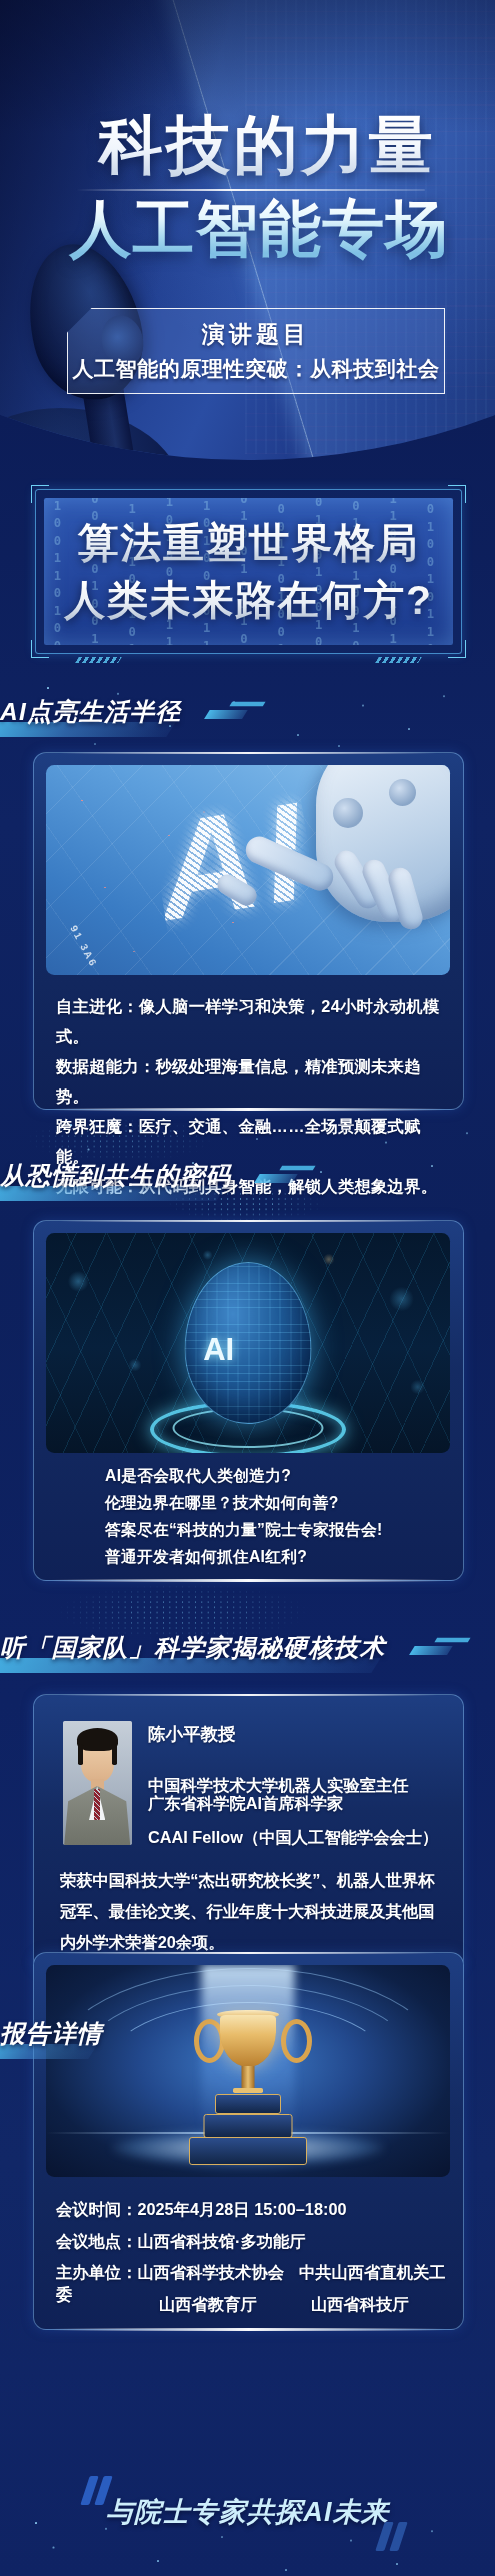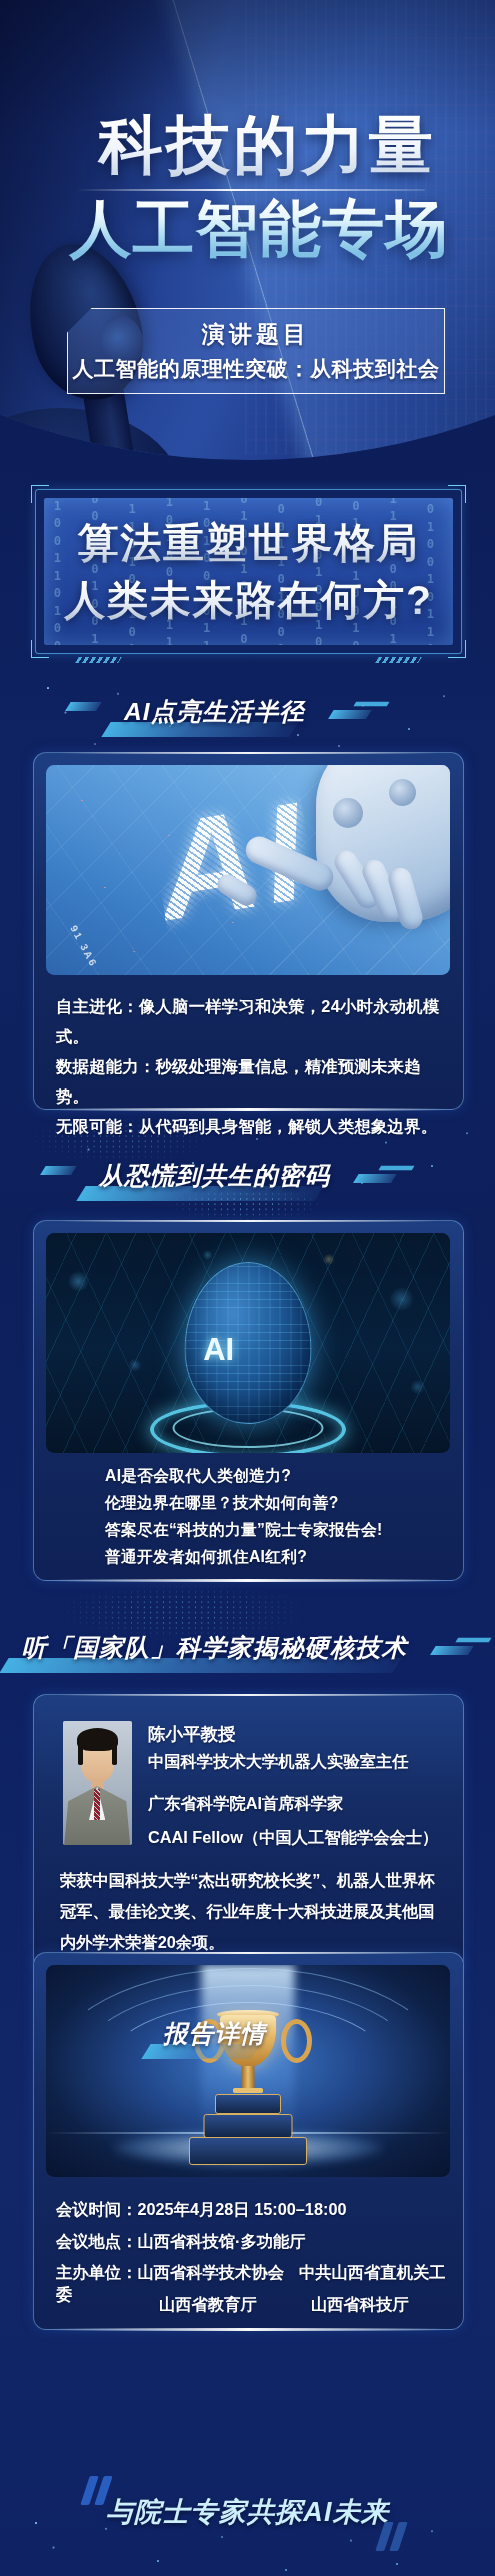--- a/index.html
+++ b/index.html
@@ -74,21 +74,21 @@
     box-shadow:inset 0 0 22px rgba(120,190,255,.35);}
   .bin-col{position:absolute;top:-5.8px;font-family:"DejaVu Sans Mono","Liberation Mono",monospace;
     font-size:12.2px;line-height:17.5px;color:rgba(165,222,247,.34);white-space:pre-line;font-weight:700;}
   .panel-line{position:absolute;left:0;width:100%;text-align:center;font-size:41px;font-weight:900;letter-spacing:1.7px;
     background:linear-gradient(180deg,#ffffff 18%,#e7edf5 55%,#9fb0c6 100%);
     -webkit-background-clip:text;background-clip:text;color:transparent;
     filter:drop-shadow(0 2.9px 4.7px rgba(4,10,35,.7));}
   .panel-l1{top:18.6px;} .panel-l2{top:75px;}
 
   
-  .sec-header{position:absolute;left:0;width:429px;text-align:center;}
+  .sec-header{position:absolute;left:0;width:429px;}
   .hd-inner{position:relative;display:inline-block;}
   .hd-text{position:relative;z-index:2;font-size:24.5px;font-weight:900;font-style:italic;color:#ffffff;
     letter-spacing:1.2px;text-shadow:0 2.3px 4.7px rgba(5,12,45,.7);}
   .hd-bar{position:absolute;z-index:1;left:-17.5px;right:10.5px;bottom:-9.3px;height:15px;transform:skewX(-32deg);
     background:linear-gradient(90deg, rgba(72,185,235,.95) 0%, rgba(70,150,220,.55) 45%, rgba(60,120,200,.10) 100%);}
   .hd-dash{position:absolute;height:8.7px;transform:skewX(-32deg);
     background:linear-gradient(90deg,#4ab8e9,rgba(70,150,220,.25));}
   .hd-dash-l{left:-56px;top:7px;width:31px;}
   .hd-dash-r{right:-64px;top:15px;width:38px;box-shadow:15px -10.5px 0 -2.3px rgba(74,184,233,.9);}
 
@@ -180,21 +180,21 @@
     background:linear-gradient(180deg,#8a8d84,#6f7269);
     clip-path:polygon(50% 0,94% 26%,100% 100%,0 100%,6% 26%);}
   .p-shirt{position:absolute;left:26px;top:65px;width:16.3px;height:34px;background:#f2f4f6;
     clip-path:polygon(50% 0,100% 100%,0 100%);}
   .p-tie{position:absolute;left:31px;top:68px;width:5.8px;height:31px;border-radius:1.2px;
     background:repeating-linear-gradient(45deg,#8c2430 0 2.3px,#c8d0da 2.3px 3.5px);}
   .sp-name{position:absolute;left:114px;top:27px;font-size:17.5px;font-weight:800;color:#fff;
     text-shadow:0 1.2px 2.3px rgba(0,10,40,.65);}
   .sp-role{position:absolute;left:114px;font-size:16.3px;font-weight:700;color:#fff;
     text-shadow:0 1.2px 2.3px rgba(0,10,40,.65);}
-  .role-0{top:56px;} .role-1{top:98px;text-align:center;} .role-2{top:132px;}
+  .role-0{top:80px;} .role-1{top:98px;text-align:center;} .role-2{top:132px;}
   .sp-ach{position:absolute;left:26px;top:170px;width:382px;font-size:16.3px;font-weight:800;line-height:31px;
     color:#fff;text-shadow:0 1.2px 2.3px rgba(0,10,40,.65);}
 
   
   .card-report{top:1952px;height:376px;}
   .img-trophy{height:212px;background:
     radial-gradient(ellipse at 50% 46%, #3e7bc8 0%, #22488c 38%, #0d2046 72%, #081430 100%);}
   .t-beam{position:absolute;left:50%;top:0;transform:translateX(-50%);width:93px;height:100%;
     background:linear-gradient(180deg, rgba(210,235,255,.9), rgba(120,180,255,.28) 45%, transparent 80%);filter:blur(4.1px);}
   .t-arc{position:absolute;left:50%;transform:translateX(-50%);border:1.7px solid transparent;
@@ -553,20 +553,21 @@
       <div class="knuckle kn2"></div>
       <div class="finger finger-c1"></div>
       <div class="finger finger-c2"></div>
       <div class="finger finger-c3"></div>
       <div class="finger finger-point"></div>
       <div class="finger finger-tip"></div>
     </div>
     <div class="bullets bullets-life">
       <div class="bullet">自主进化：像人脑一样学习和决策，24小时永动机模式。</div>
       <div class="bullet">数据超能力：秒级处理海量信息，精准预测未来趋势。</div>
+      <div class="bullet">跨界狂魔：医疗、交通、金融……全场景颠覆式赋能。</div>
       <div class="bullet">无限可能：从代码到具身智能，解锁人类想象边界。</div>
     </div>
   </div>
 
   <div class="dots dots-a"></div>
   <div class="sparkles sp-4"></div>
 
   <div class="sec-header" style="top:1159px">
     <div class="hd-inner">
       <span class="hd-dash hd-dash-l"></span>

